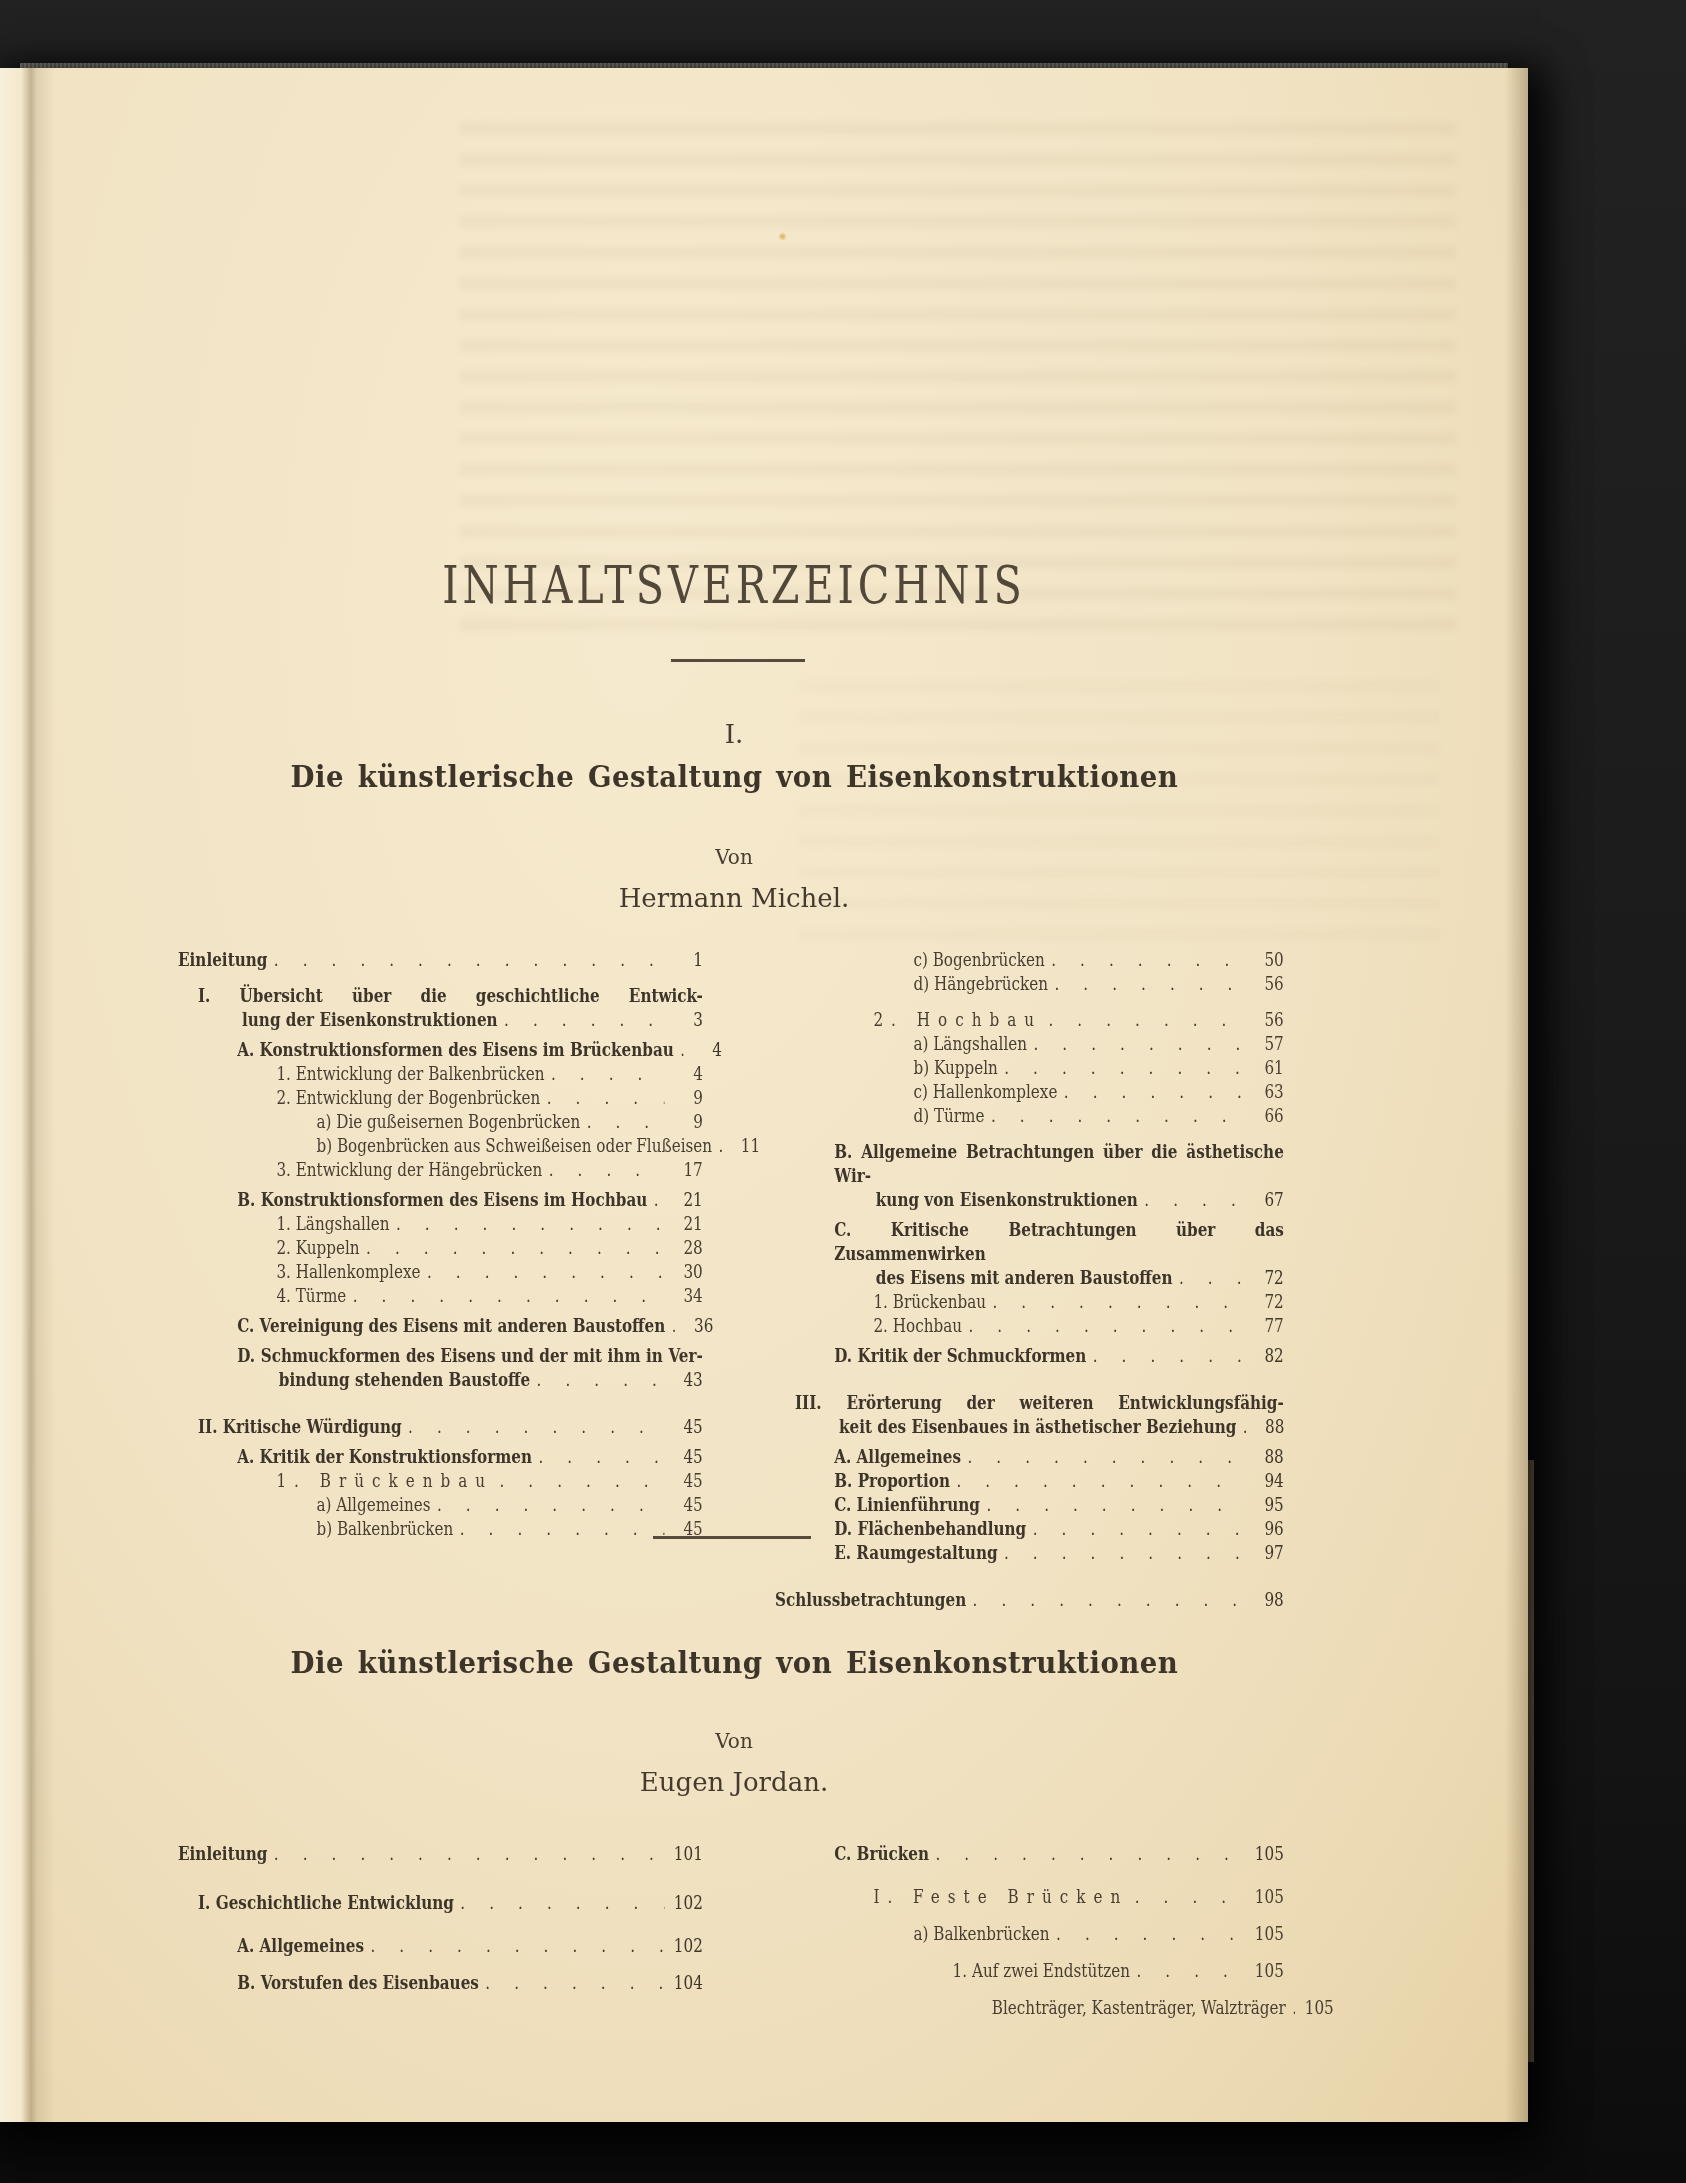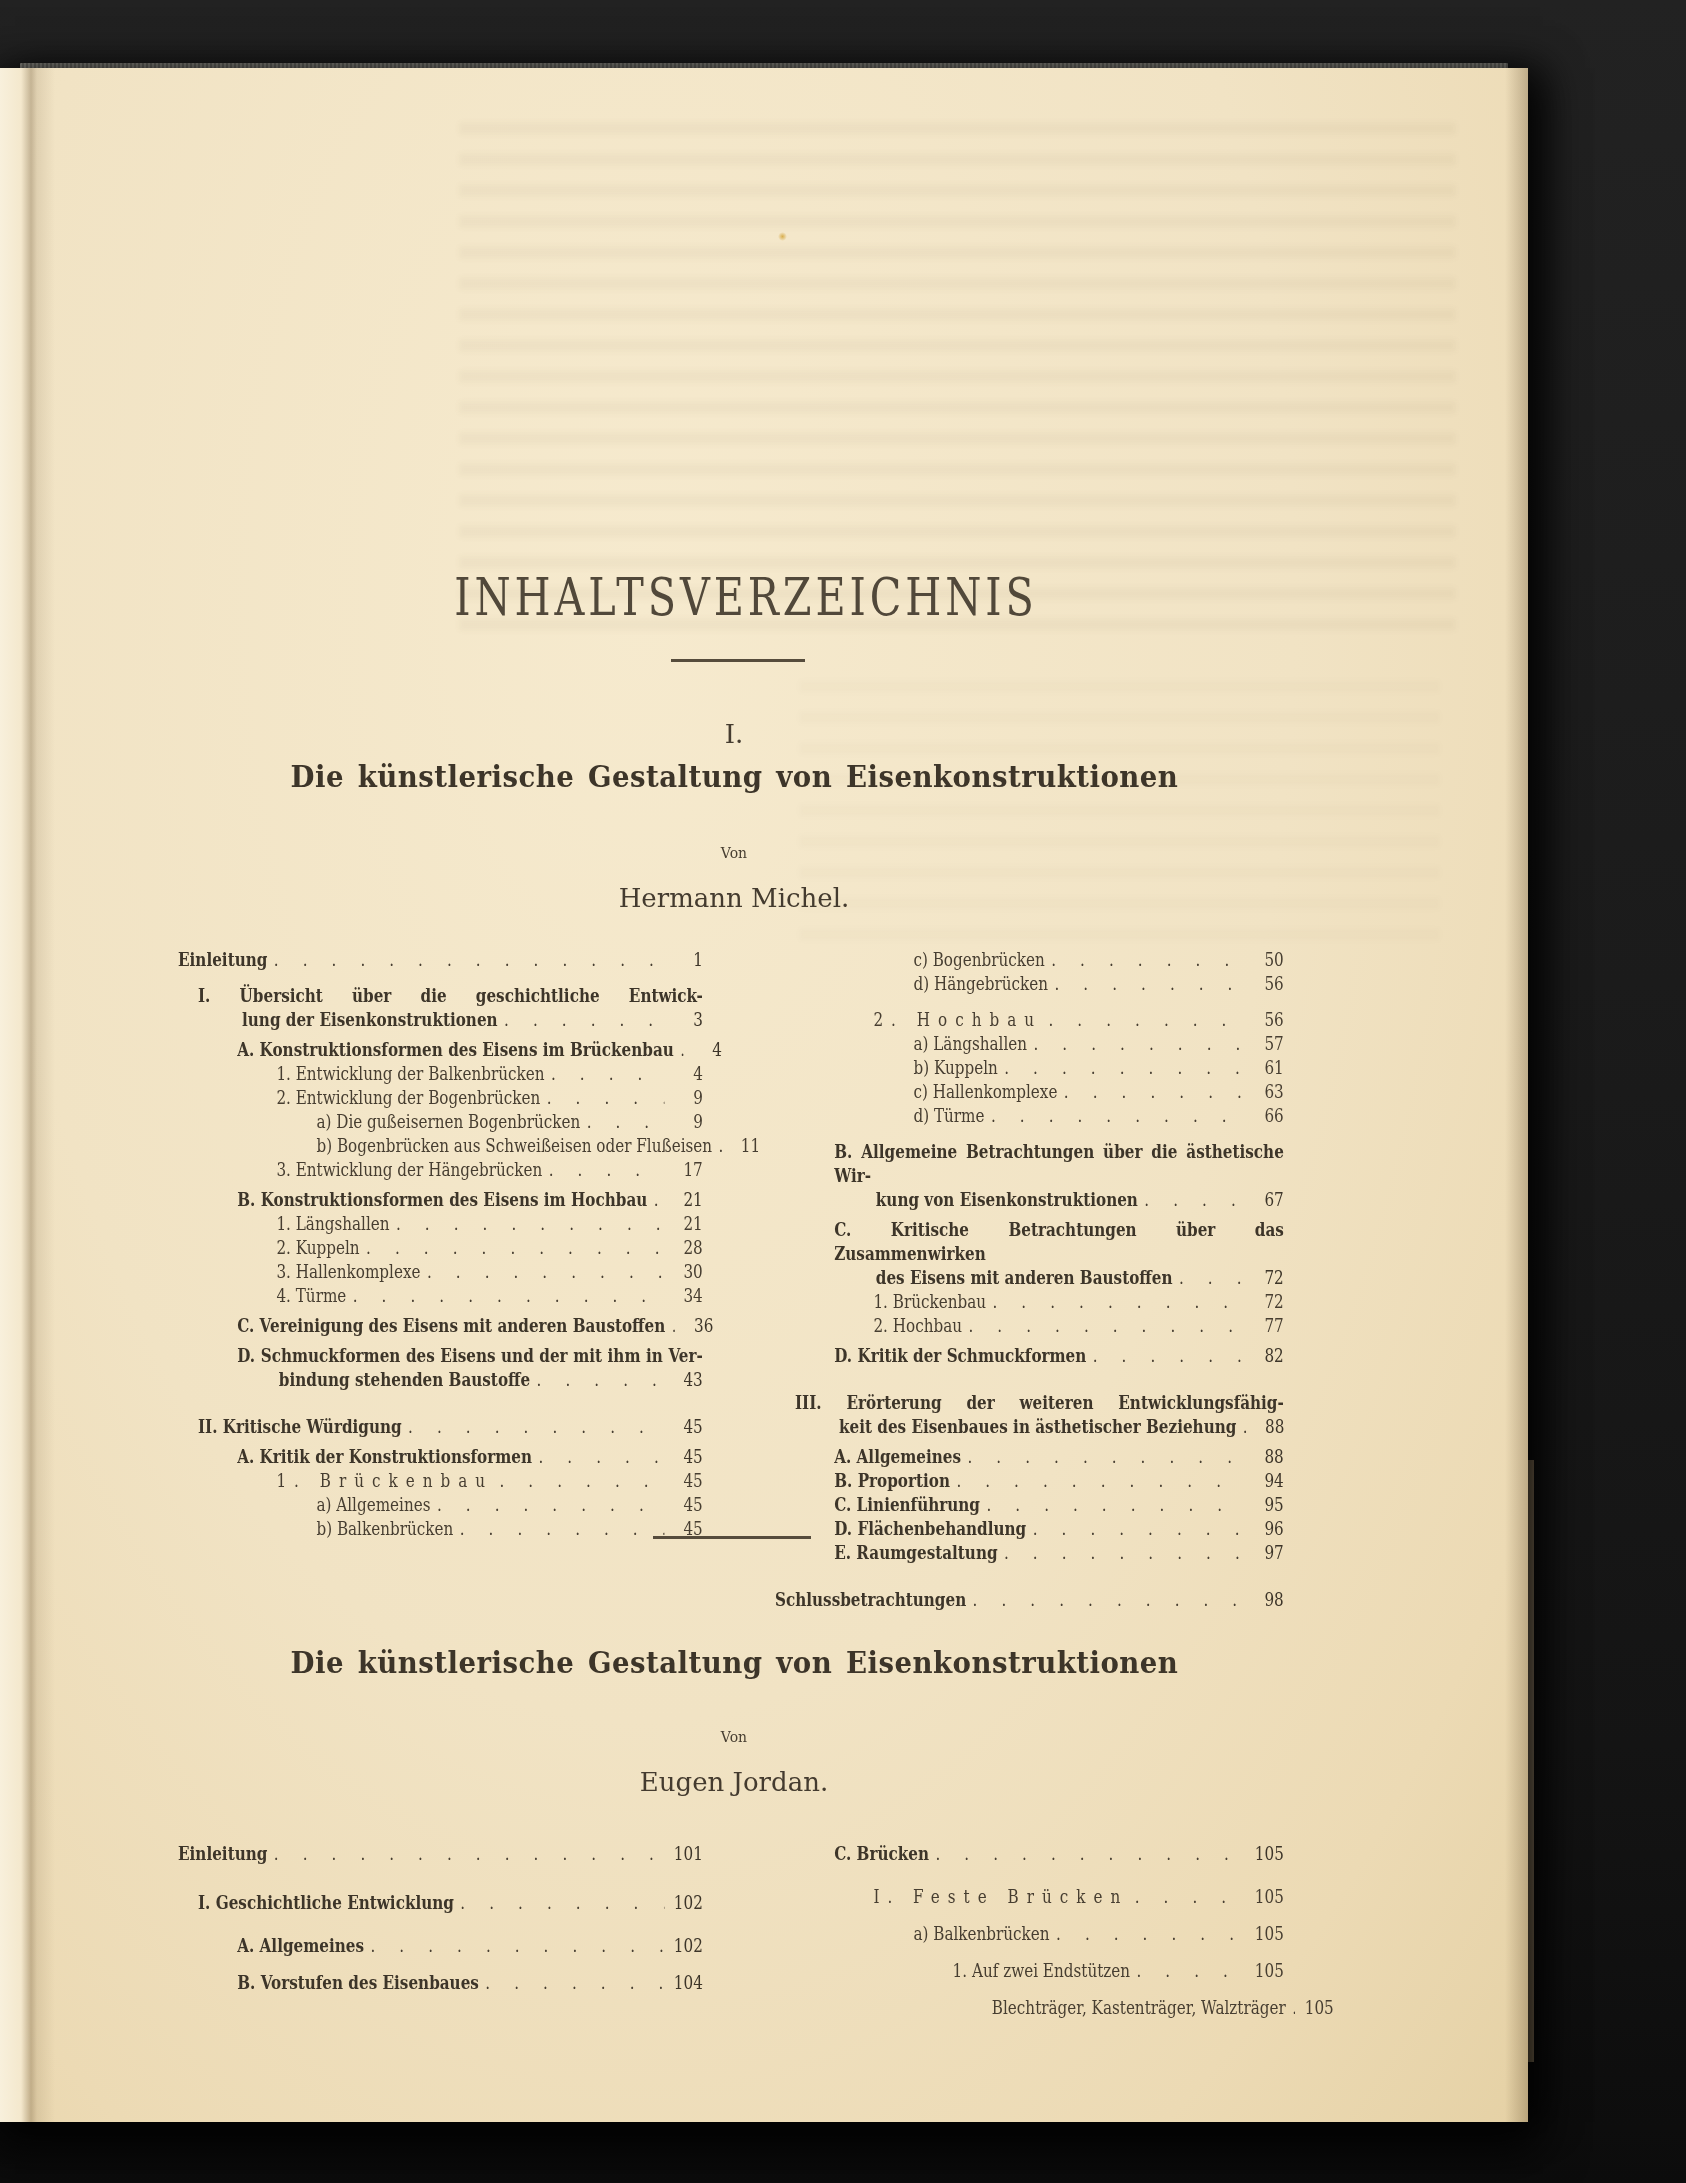--- a/index.html
+++ b/index.html
@@ -31,31 +31,31 @@
     content:"";position:absolute;right:0;top:0;bottom:0;width:23px;pointer-events:none;
     background:linear-gradient(270deg,rgba(70,48,18,.28),rgba(70,48,18,0));
   }
   .ghost{position:absolute;pointer-events:none;filter:blur(2.5px);opacity:.55;
     background:repeating-linear-gradient(180deg,rgba(112,92,62,.085) 0 13px,rgba(112,92,62,0) 13px 31px);}
   .ghost1{left:459px;top:54px;width:997px;height:523px}
   .ghost2{left:799px;top:612px;width:641px;height:276px;opacity:.30}
   .spot{position:absolute;left:778px;top:164px;width:9px;height:9px;border-radius:50%;
     background:radial-gradient(circle,#d8ae4e 0%,rgba(216,174,78,0) 70%);}
   .center{position:absolute;left:0;width:1468px;text-align:center}
-  .main-title{top:486px;font-size:53px;font-weight:normal;color:#51483a;margin:12px}
+  .main-title{top:486px;font-size:53px;font-weight:normal;color:#51483a;margin:0}
   .main-title .tt{display:inline-block;letter-spacing:5px;transform:scaleX(.78)}
   .rule{position:absolute;height:2.5px;background:var(--rule)}
   .rule1{top:591px;left:671px;width:134px}
   .rule2{top:1468px;left:653px;width:158px}
   .part-num{font-size:26px;color:#453c30}
   .pn1{top:651px}.pn2{top:1535px}
   .part-title{font-size:30px;font-weight:bold;color:var(--ink-bold)}
   .part-title .ptt{display:inline-block;transform:scaleX(.92);word-spacing:4px;letter-spacing:0.5px}
   .pt1{top:691px}.pt2{top:1577px}
-  .byline{font-size:14px}
+  .byline{font-size:20px}
   .by1{top:777px}.by2{top:1661px}
   .author{font-size:26px;color:#443b2f}
   .au1{top:815px}.au2{top:1699px}
   .colwrap{position:absolute;transform:scaleX(.8);transform-origin:0 0}
   .col-l{left:178px;width:656px}
   .col-r{left:775px;width:636px}
   .p1{top:879px}
   .p2{top:1767px}
   .toc-line{display:flex;align-items:baseline;font-size:19px;line-height:24px;color:var(--ink)}
   .p2 .toc-line{line-height:37px}

